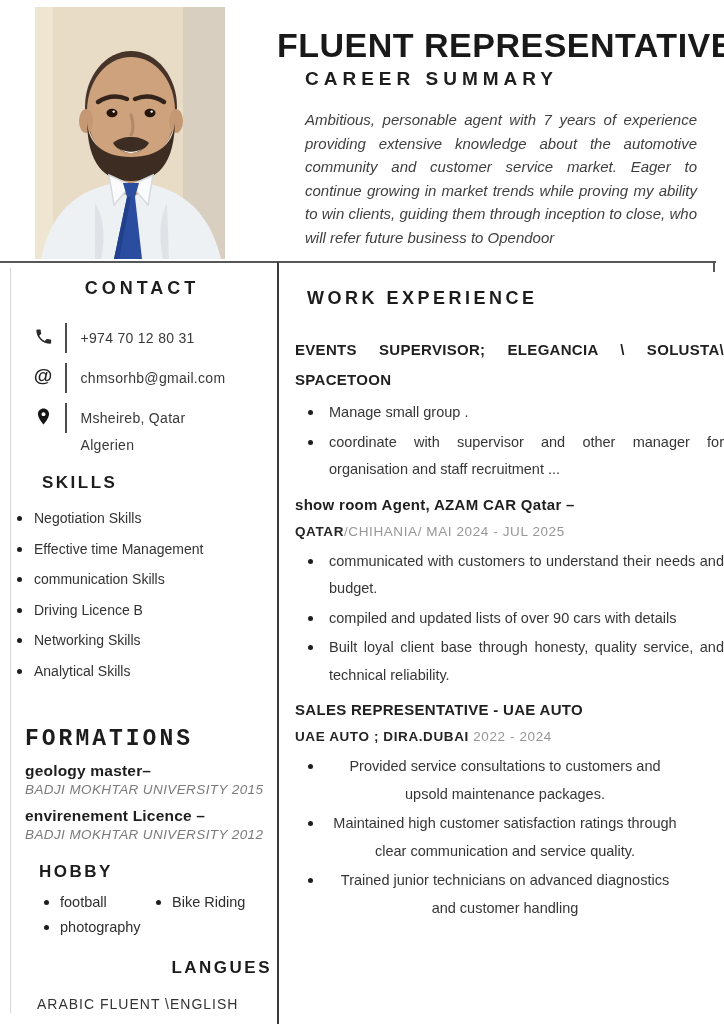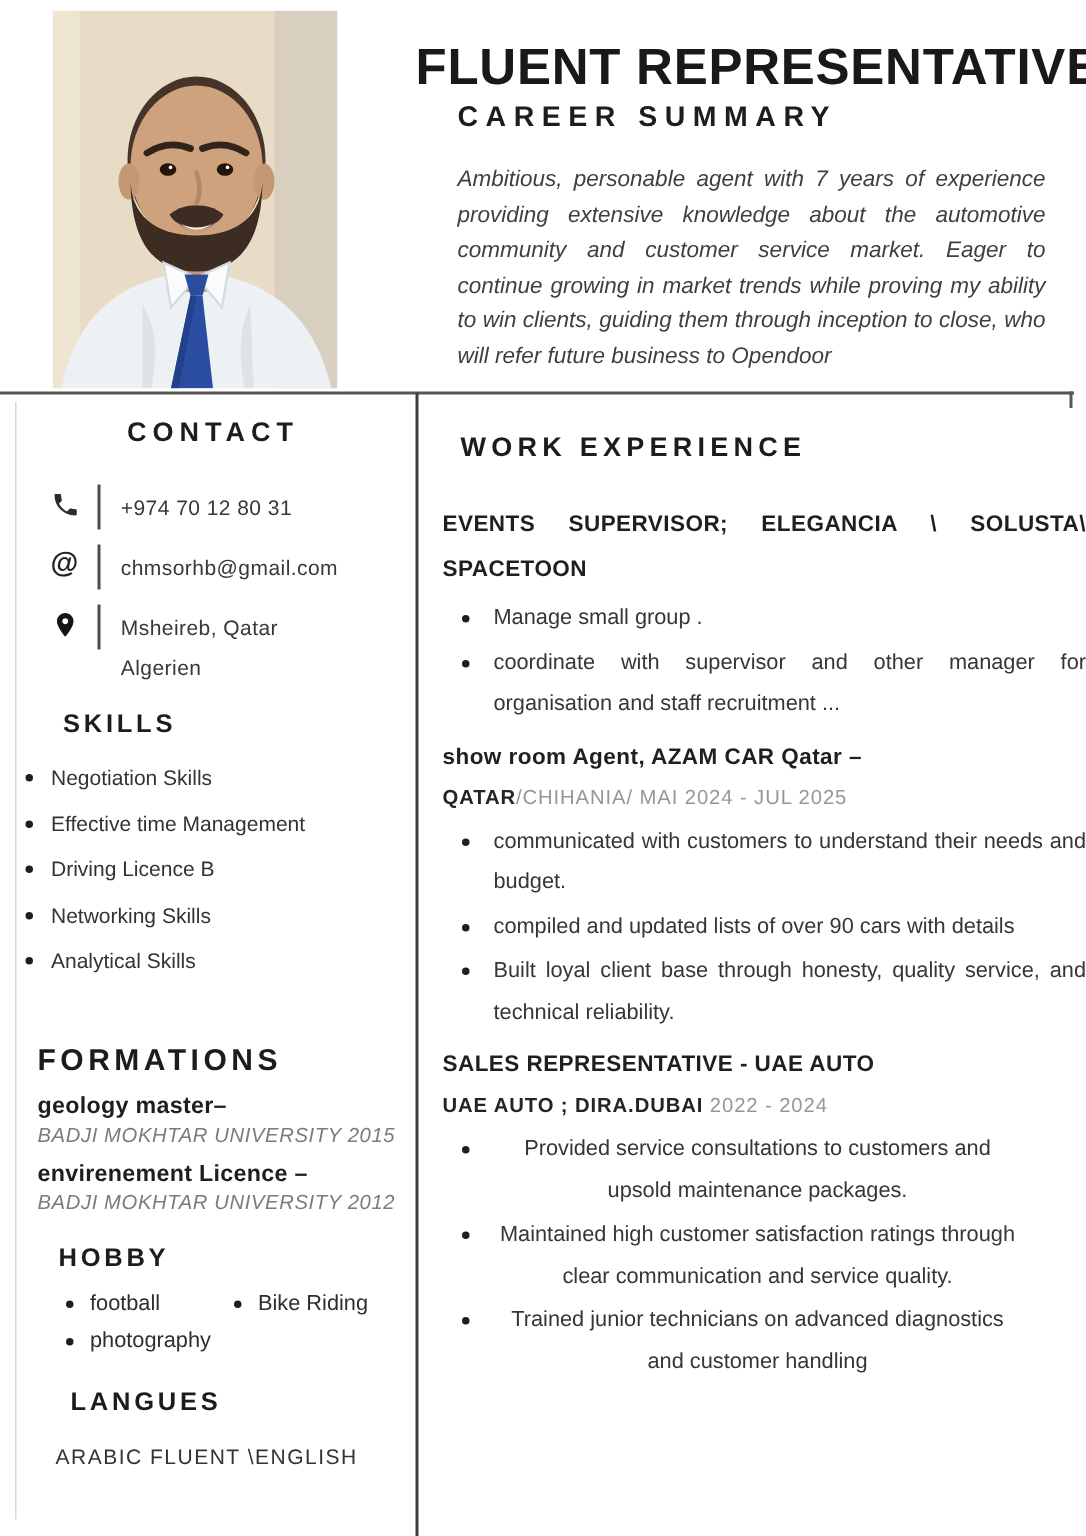--- a/index.html
+++ b/index.html
@@ -46,32 +46,32 @@
   .contact-sep { width:1.5px; height:30px; background:#4d4d4d; margin:-2px 14px 0 11px; }
   .contact-text { font-size:14px; color:#383838; line-height:27px; letter-spacing:.3px; }
 
   .side-heading { font-size:17px; font-weight:800; letter-spacing:2.5px; color:#1c1c1c; }
   .skills-heading { margin:14px 0 10px 30px; }
   ul.plain { list-style:none; margin:0; padding:0; }
   .skills-list { margin-left:28px; }
   .skills-list li { position:relative; padding-left:22px; font-size:14px; line-height:30.5px; color:#333; }
   .skills-list li::before { content:""; position:absolute; left:5px; top:13px; width:5px; height:5px; border-radius:50%; background:#1e1e1e; }
 
-  .formations-heading { margin:40px 0 6px 13px; letter-spacing:3px; font-size:20px; }
+  .formations-heading { margin:40px 0 6px 13px; letter-spacing:3px; font-size:23px;font-family:Liberation Mono, monospace; }
   .f-entry { margin-left:13px; }
   .f-title { font-size:15.5px; font-weight:800; color:#1e1e1e; margin-top:10px; letter-spacing:.2px; }
   .f-detail { font-size:13.5px; font-style:italic; color:#7b7b7b; margin-top:2px; letter-spacing:.4px; }
 
   .hobby-heading { margin:20px 0 8px 27px; }
   .hobby-cols { display:flex; margin-left:28px; }
   .hobby-col1 { width:112px; }
   .hobby-cols li { position:relative; padding-left:20px; font-size:14.5px; line-height:25px; color:#2e2e2e; }
   .hobby-cols li::before { content:""; position:absolute; left:4px; top:10px; width:5px; height:5px; border-radius:50%; background:#1e1e1e; }
 
-  .langues-heading { margin:18px 0 10px 35px; }
+  .langues-heading { margin:18px 0 10px 17px;text-align:right; }
   .lang-line { font-size:14px; letter-spacing:1px; color:#333; margin-left:25px; line-height:32px; }
 
   
   .right-col { position:absolute; left:295px; top:288px; width:429px; }
   .work-heading { font-size:18px; font-weight:800; letter-spacing:3.5px; color:#1c1c1c; margin:0 0 26px 12px; }
   .job { margin-bottom:3px; }
   .job-title { font-size:15px; font-weight:800; color:#1f1f1f; line-height:30px; letter-spacing:.3px; }
   .jobs .job:nth-child(1) .job-title { text-align:justify; text-transform:uppercase; }
   .job-meta { font-size:13.5px; line-height:24px; letter-spacing:.6px; }
   .job-meta:empty { display:none; }
@@ -173,20 +173,21 @@
         <span style="display:block">Msheireb, Qatar</span>
         <span style="display:block">Algerien</span>
       </span>
     </div>
 
     <div class="side-heading skills-heading">SKILLS</div>
     <ul class="plain skills-list">
 
     <li>Negotiation Skills</li>
         <li>Effective time Management</li>
+        <li>communication Skills</li>
         <li>Driving Licence B</li>
         <li>Networking Skills</li>
         <li>Analytical Skills</li>
       </ul>
 
     <div class="side-heading formations-heading">FORMATIONS</div>
     <div>
 
     <div class="f-entry">
         <div class="f-title">geology master–</div>

